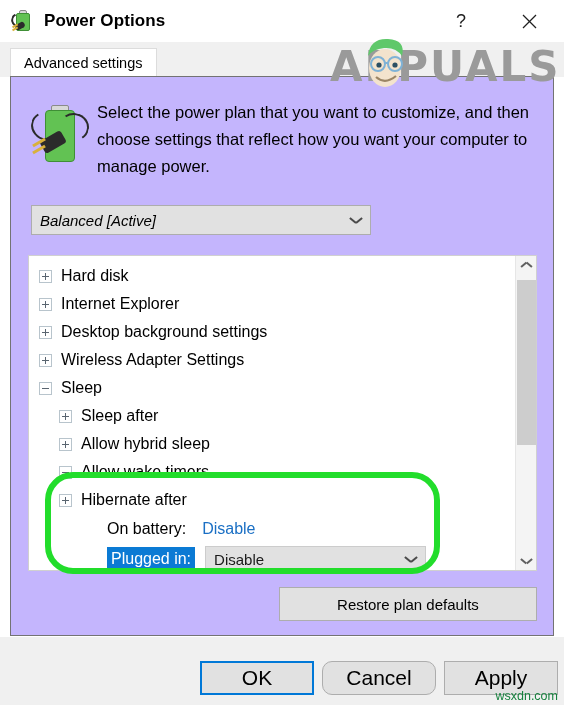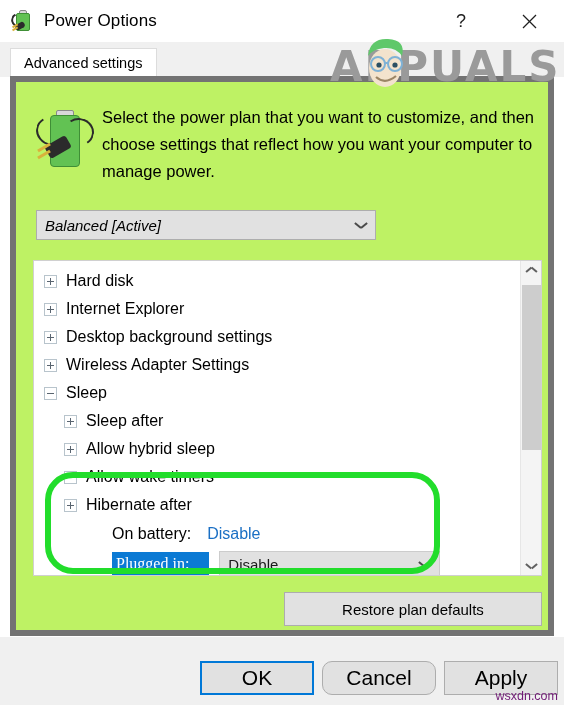--- a/index.html
+++ b/index.html
@@ -28,20 +28,21 @@
     margin-left: 12px;
     width: 22px; height: 22px;
     position: relative;
     flex: none;
   }
   #title-text {
     margin-left: 10px;
     font-size: 17px;
     color: #000000;
     letter-spacing: 0.1px;
+    font-weight: bold;
   }
   .caption-btn {
     position: absolute;
     top: 0;
     height: 42px;
     width: 46px;
     display: flex;
     align-items: center;
     justify-content: center;
     color: #202020;
@@ -69,22 +70,22 @@
     font-size: 14.5px;
     color: #000;
     box-sizing: border-box;
   }
 
   
   #client {
     position: absolute;
     left: 10px; top: 76px;
     width: 544px; height: 560px;
-    background: #bef264;
-    border: 6px solid #737373;
+    background: #c4b5fd;
+    border: 1px solid #737373;
     box-sizing: border-box;
   }
 
   
   #watermark {
     position: absolute;
     left: 330px; top: 36px;
     width: 210px; height: 56px;
     pointer-events: none;
     z-index: 6;
@@ -219,22 +220,21 @@
     color: #000;
   }
   .setting-val-link {
     font-size: 16px;
     color: #1a6fc4;
     margin-left: 6px;
   }
   .setting-key.selected {
     background: #0b7ad4;
     color: #ffffff;
-    padding: 3px 20px 4px 4px;
-    font-family: Liberation Serif, serif;
+    padding: 3px 4px 4px 4px;
   }
   #value-combo {
     margin-left: 0;
     width: 221px; height: 27px;
     background: #e1e1e1;
     border: 1px solid #cccccc;
     box-sizing: border-box;
     display: flex;
     align-items: center;
     padding: 0 8px;
@@ -334,21 +334,21 @@
     font-size: 21px;
     color: #000;
   }
   #ok-btn     { left: 200px; border: 2px solid #0078d7; }
   #cancel-btn { left: 322px; border-radius: 10px; }
   #apply-btn  { left: 444px; }
   #footer-watermark {
     position: absolute;
     right: 6px; bottom: 2px;
     font-size: 12.5px;
-    color: #701a75;
+    color: #15803d;
     font-family: "Liberation Sans", sans-serif;
   }
 
   
   .bat-body {
     position: absolute;
     background: #62c253;
     border: 1px solid #3f8f36;
     border-radius: 2px;
     box-sizing: border-box;

